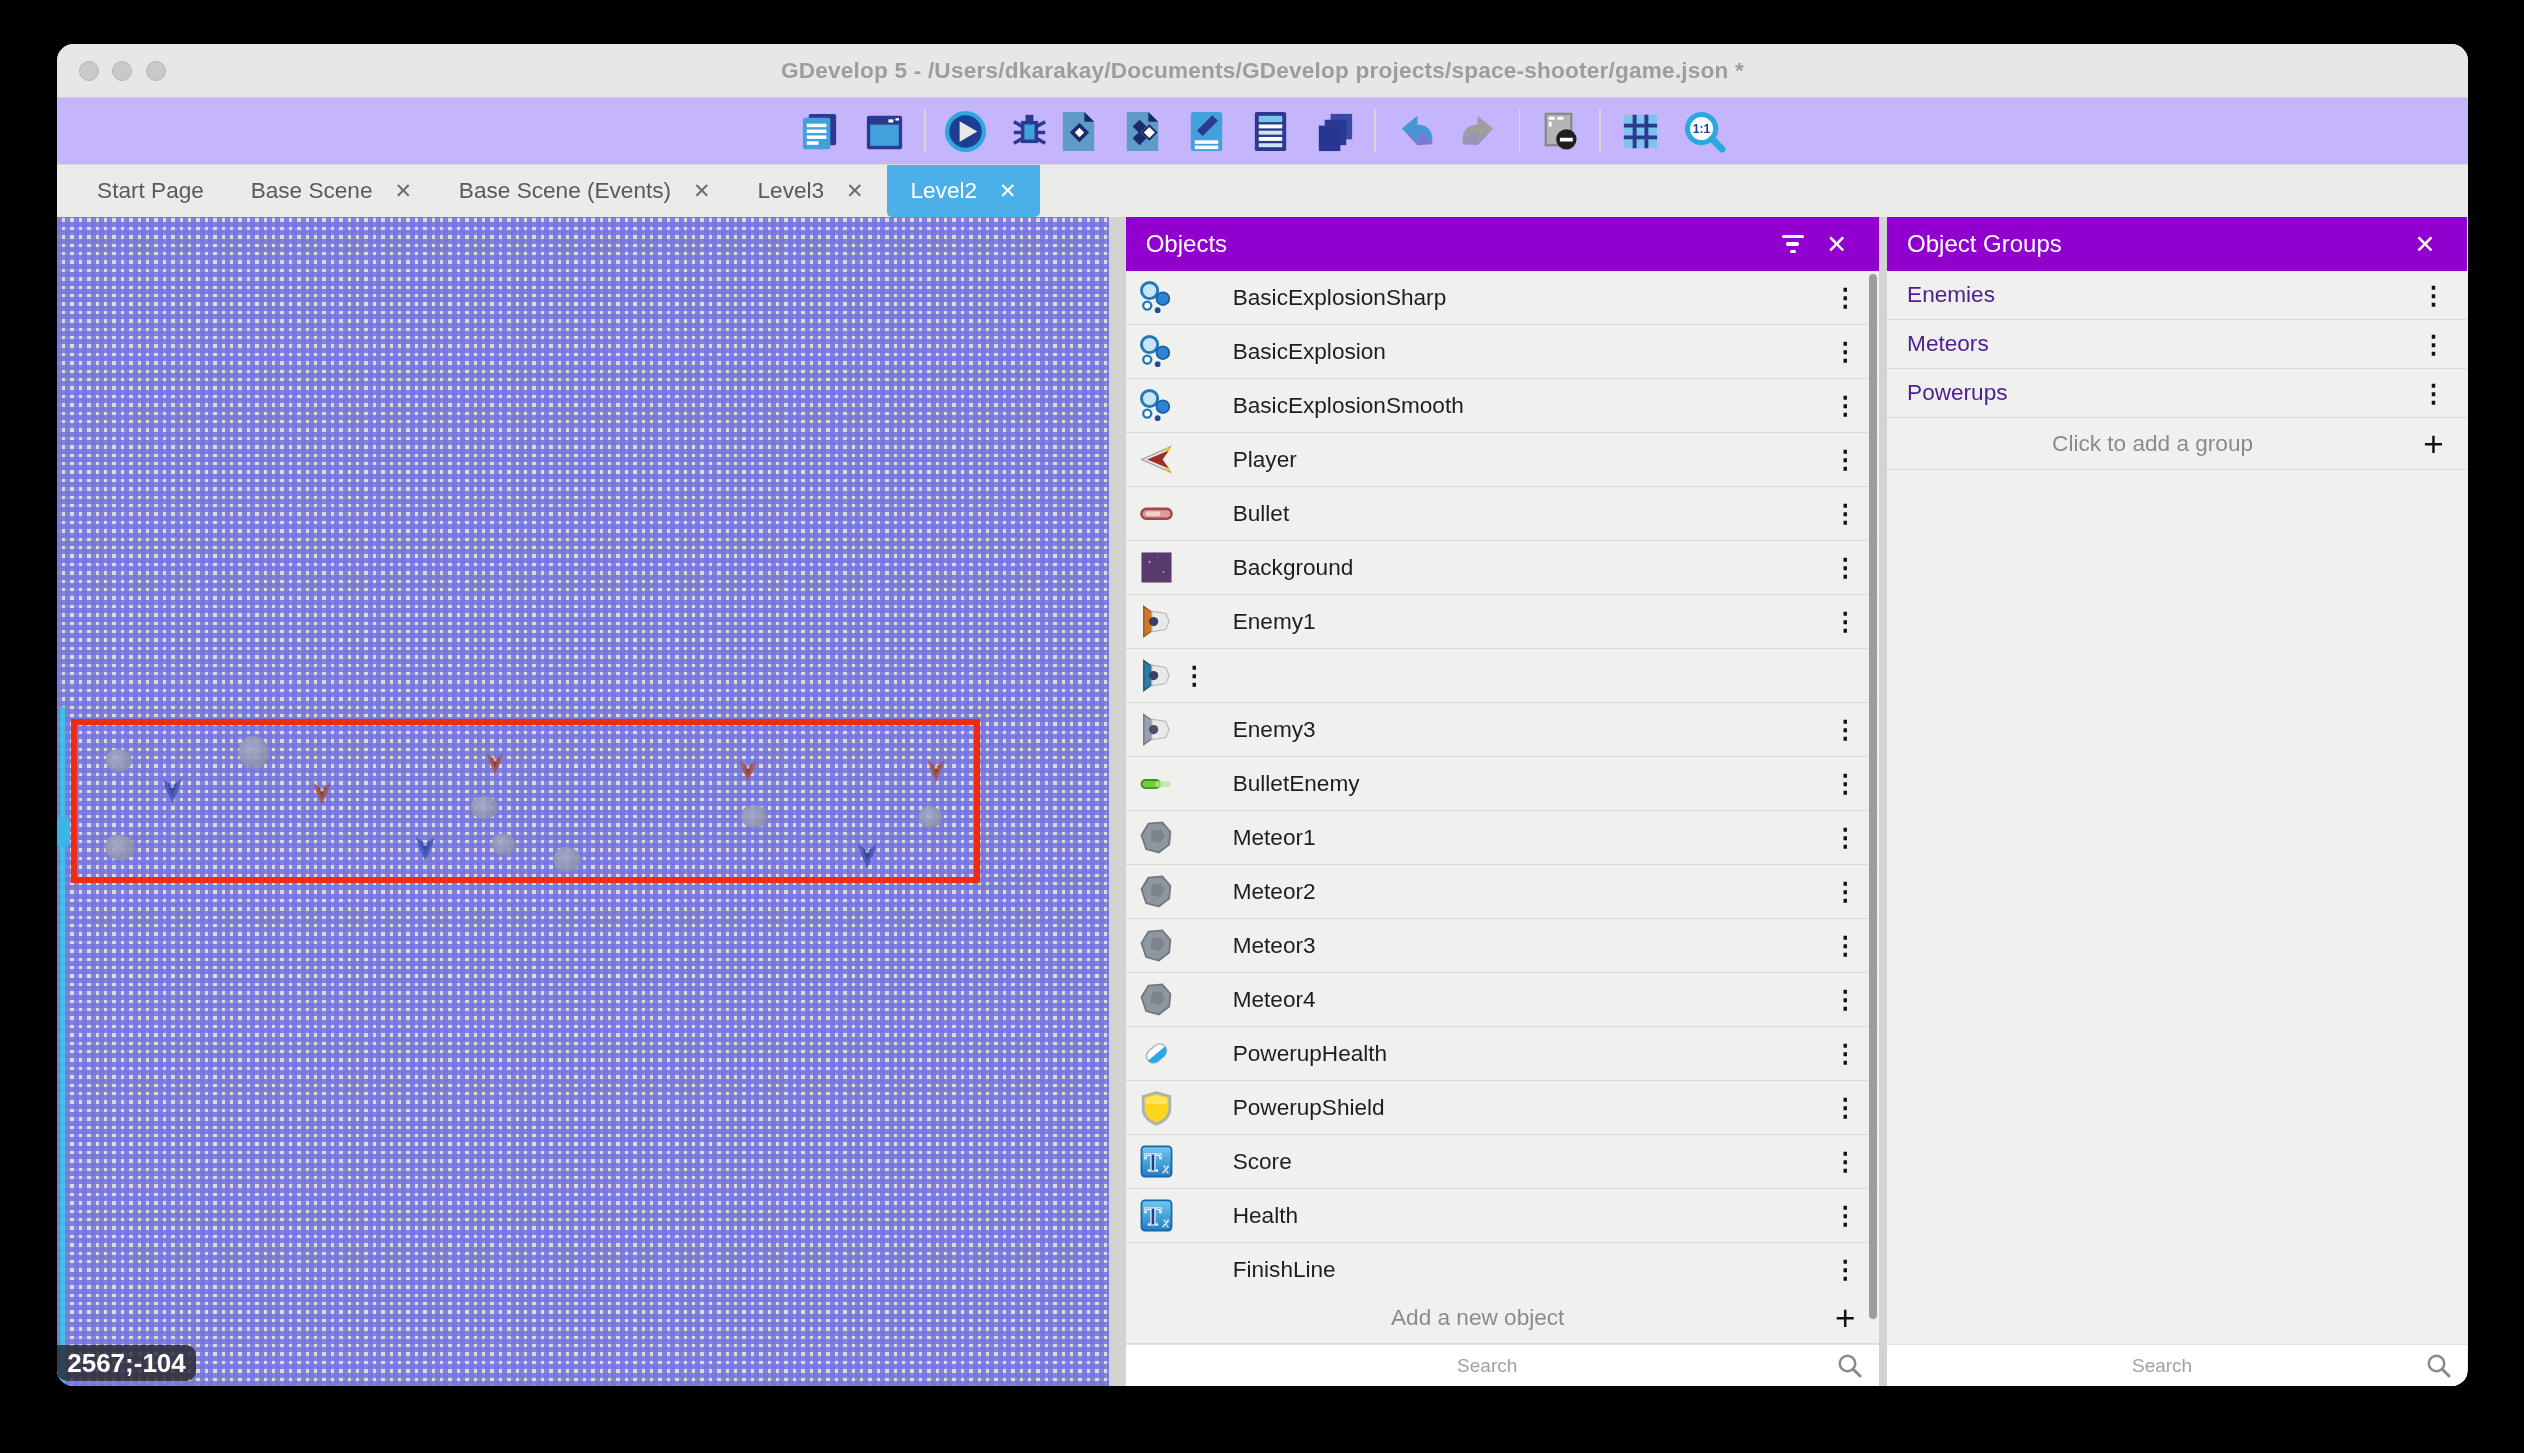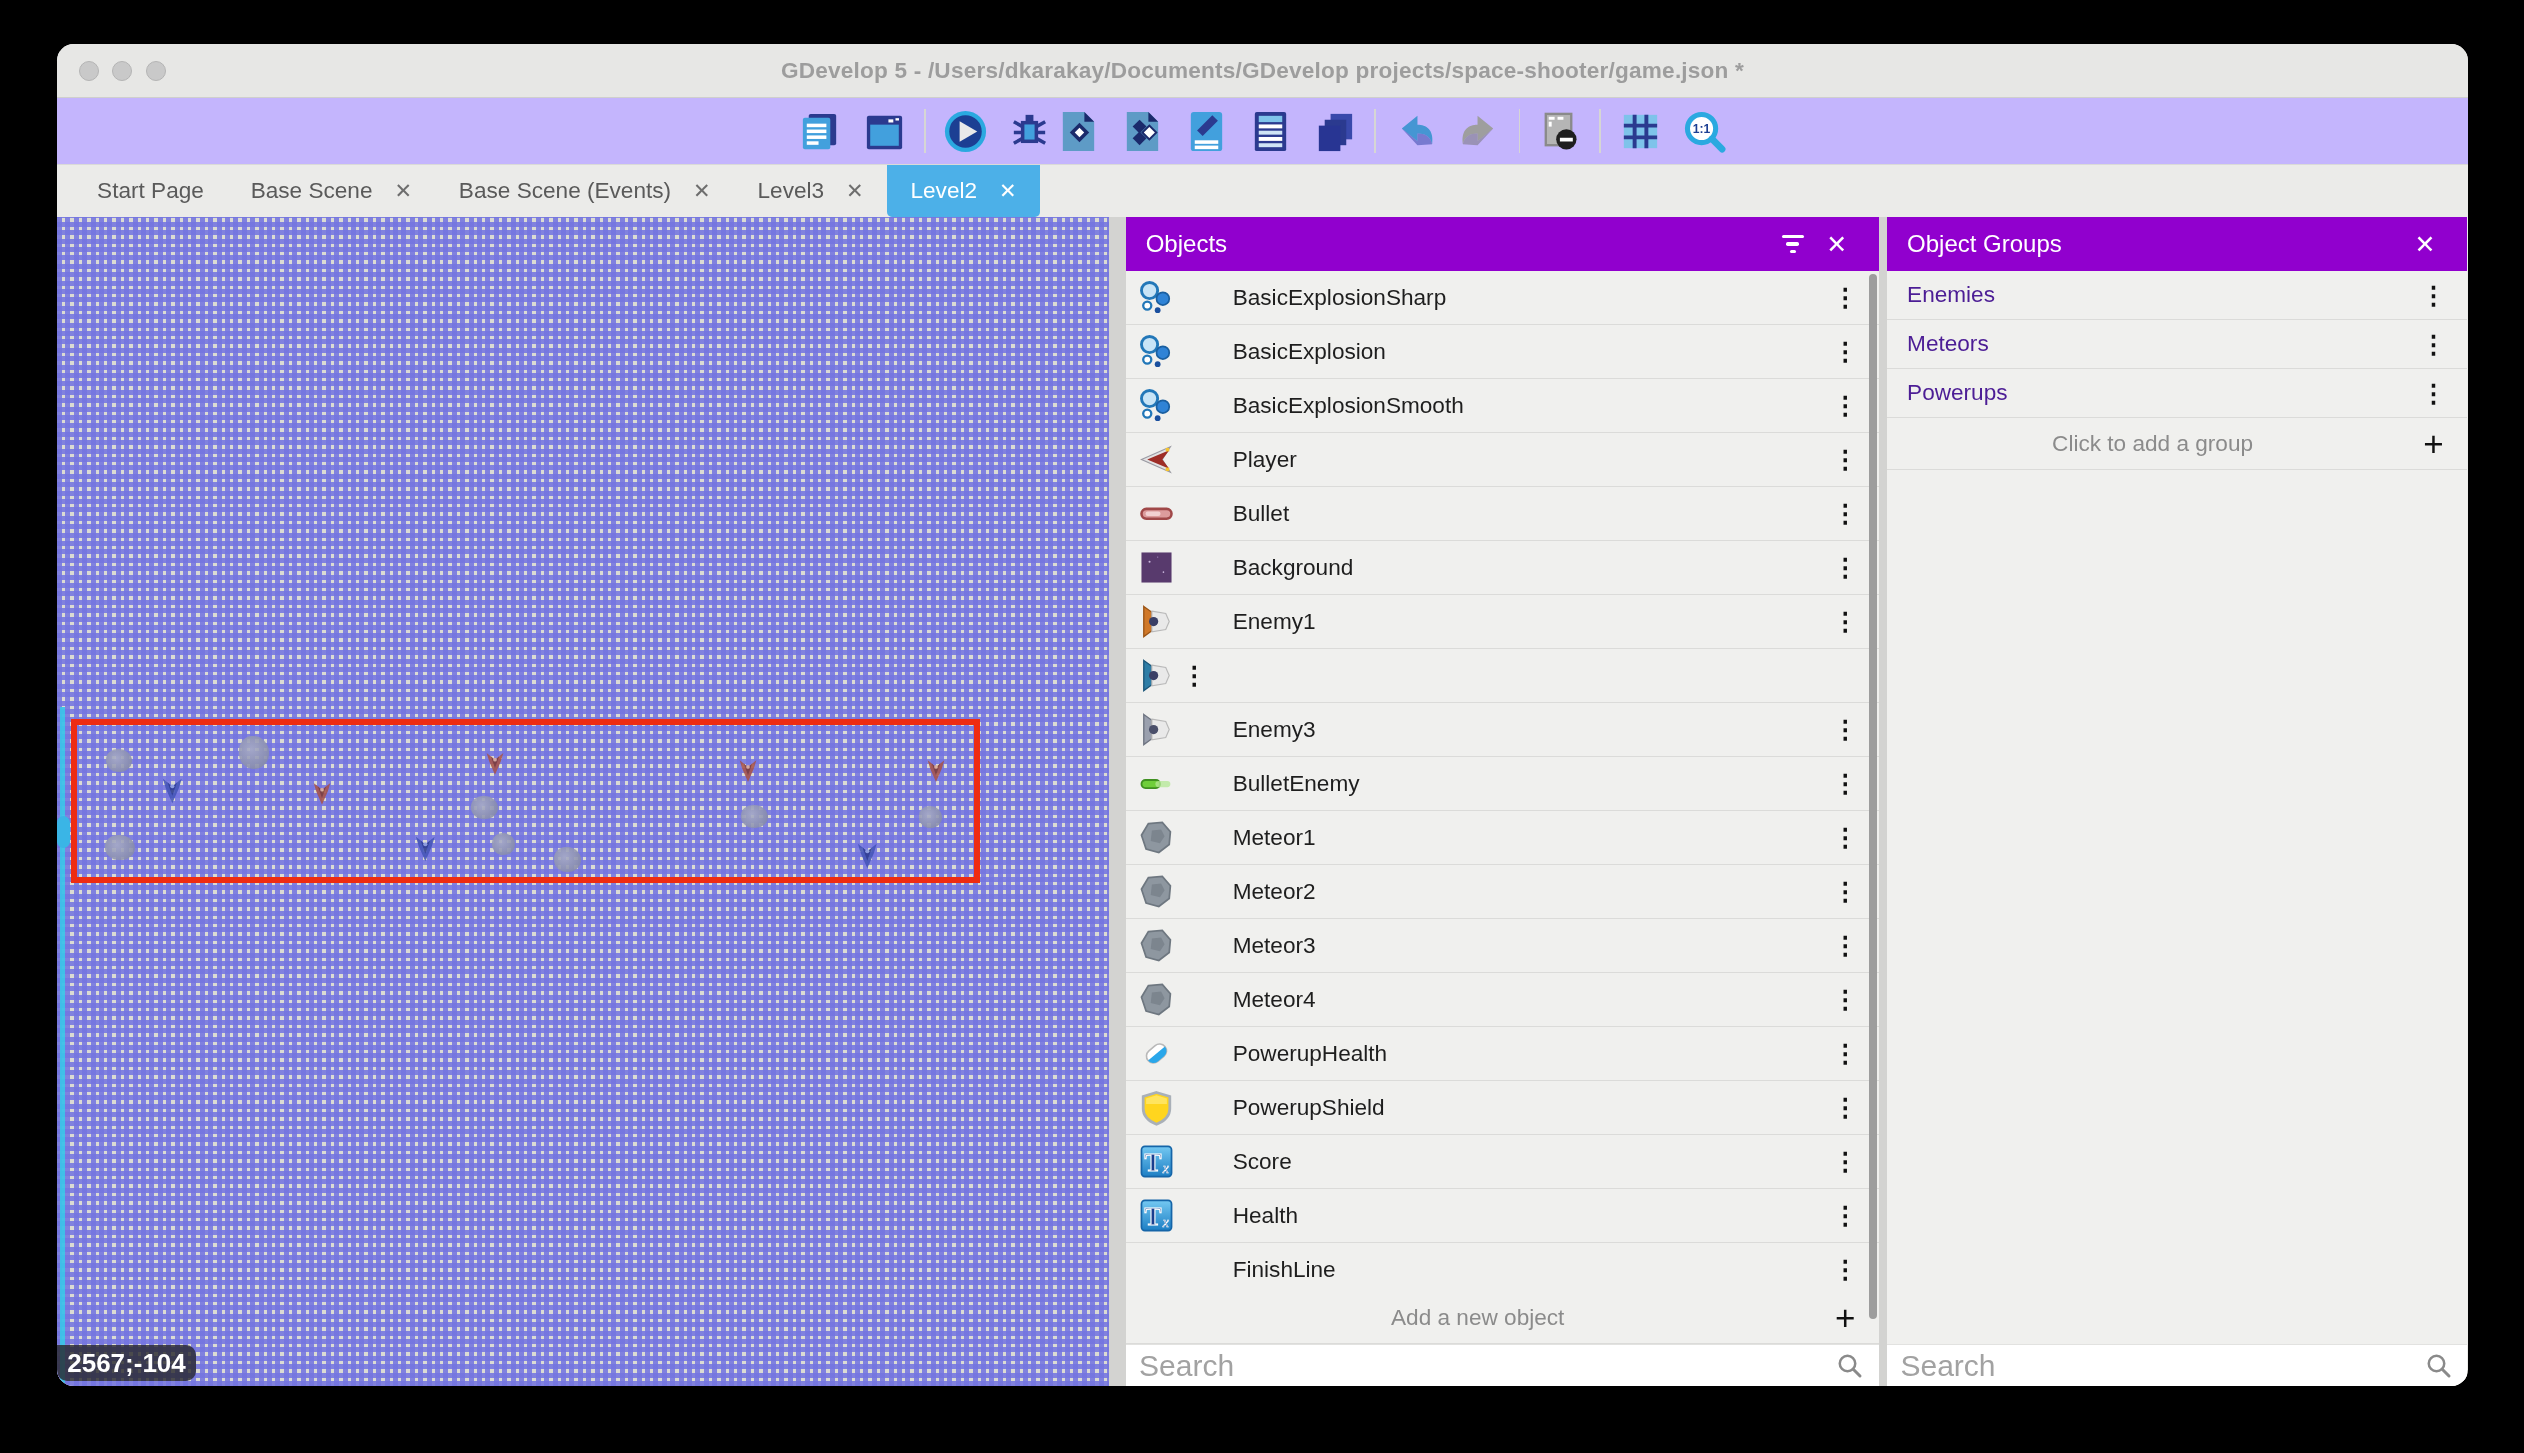--- a/index.html
+++ b/index.html
@@ -74,21 +74,21 @@
 
   .group-row { height:49px; display:flex; align-items:center; border-bottom:1.7px solid #dbdbd9; padding:0 15px 0 20px; }
   .group-label { font-size:22.6px; color:#4c1d95; flex:1; }
 
   .add-row { height:52px; flex:0 0 52px; display:flex; align-items:center; border-bottom:1.7px solid #dbdbd9; padding:0 15px 0 3px; cursor:pointer; }
   .add-label { flex:1; text-align:center; font-size:22.6px; color:#8b8b8b; }
   .plus { font-size:35px; color:#111; font-weight:400; width:37px; text-align:center; line-height:37px; }
   .groups-filler { flex:1; }
 
   .search-row { flex:0 0 42px; height:42px; background:#fff; border-top:1.7px solid #e2e2e0; display:flex; align-items:center; padding:0 13.4px; }
-  .search-input { flex:1; border:none; outline:none; font-size:30px; color:#333; background:transparent; font-family:"Liberation Sans", sans-serif; }
+  .search-input { flex:1; border:none; outline:none; font-size:19px; color:#333; background:transparent; font-family:"Liberation Sans", sans-serif;text-align:center; }
   .search-input::placeholder { color:#a2a2a2; }
   .search-icon svg { width:30px; height:30px; display:block; }
 
   .obj-scrollbar { position:absolute; right:1.7px; top:57px; width:8.4px; height:1045px; background:#9d9d9d; border-radius:4.2px; }
 </style>
 </head>
 <body>
 
 <div class="window">
 

